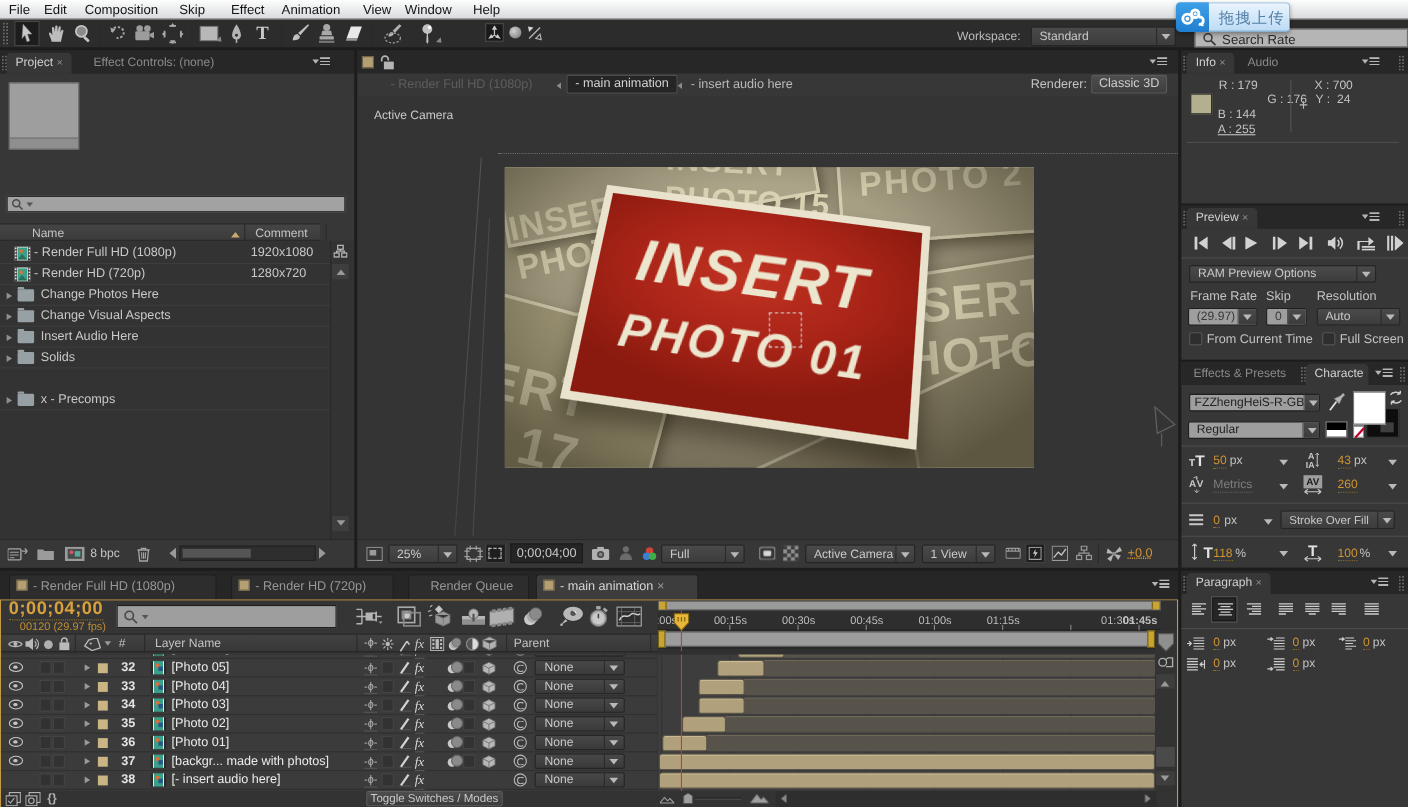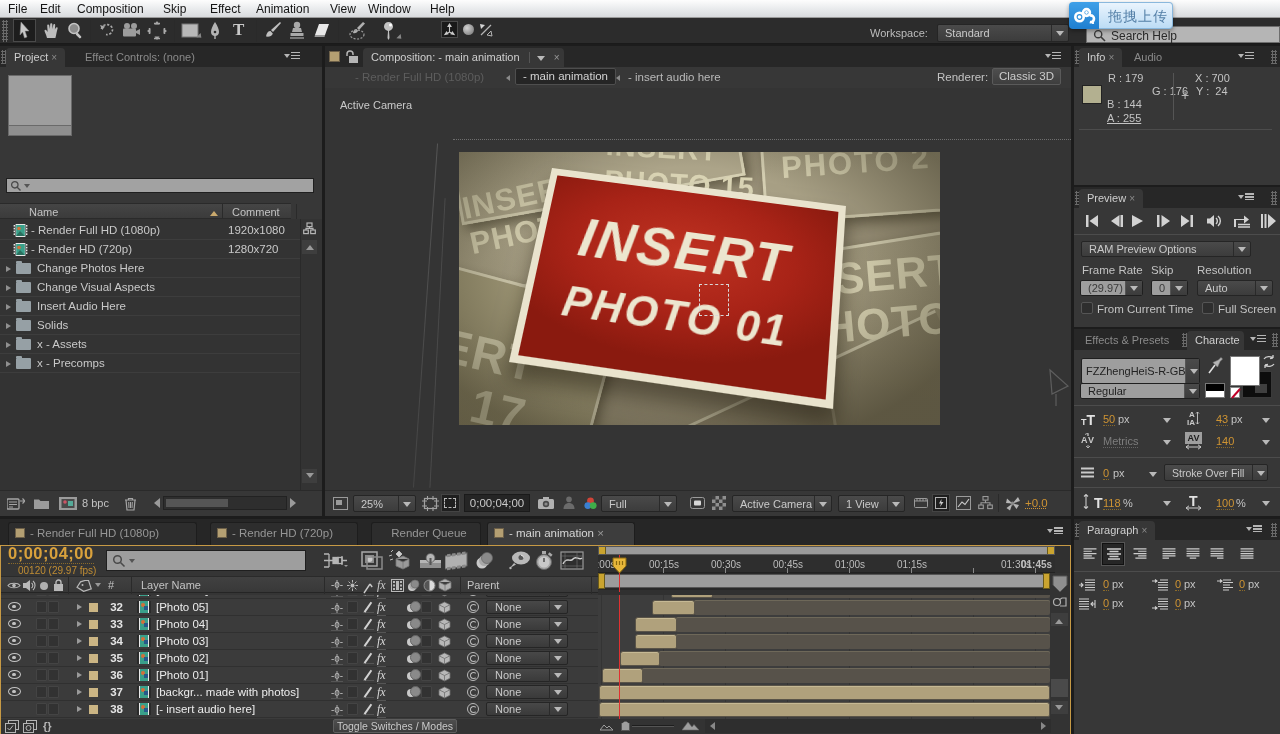--- a/index.html
+++ b/index.html
@@ -202,21 +202,21 @@
       <span class="lbl">Standard</span>
       <span class="arr"></span>
     </div>
 </div>
 
 <div class="abs" style="left:1086px;top:26px;width:194px;height:17px;background:#b5b5b5;border:1px solid #6e6e6e;z-index:5;">
   <svg class="abs" style="left:6px;top:2px;" width="13" height="13" viewBox="0 0 13 13">
       <circle cx="5.2" cy="5.2" r="3.6" fill="none" stroke="#3a3a3a" stroke-width="1.4"></circle>
       <path d="M8 8 L12 12" stroke="#3a3a3a" stroke-width="1.6"></path>
     </svg>
-  <div class="abs" style="left:24px;top:2px;color:#2a2a2a;font-size:12px;">Search Help</div>
+  <div class="abs" style="left:24px;top:2px;color:#2a2a2a;font-size:12px;">Search Rate</div>
 </div>
 
 <div class="panel" id="project" style="left:0;top:46px;width:322px;height:470px;">
   <div class="tabbar">
     <div class="grip" style="left:1px;top:4px;height:14px;"></div>
     <div class="tab" style="left:6px;">Project <span style="color:#8a8a8a;font-size:10px;">×</span></div>
     <div class="tab inactive" style="left:77px;background:transparent;">Effect Controls: (none)</div>
     <div class="pmenu" style="right:22px;top:6px;"></div>
   </div>
 
@@ -297,25 +297,20 @@
     <div class="prow" style="top:78px;">
         <div class="tri"></div>
         <div class="fold"></div>
         <div class="pname" style="left:37px;">Insert Audio Here</div>
       </div>
     <div class="prow" style="top:97px;">
         <div class="tri"></div>
         <div class="fold"></div>
         <div class="pname" style="left:37px;">Solids</div>
       </div>
-    <div class="prow" style="top:116px;">
-        <div class="tri"></div>
-        <div class="fold"></div>
-        <div class="pname" style="left:37px;">x - Assets</div>
-      </div>
     <div class="prow" style="top:135px;">
         <div class="tri"></div>
         <div class="fold"></div>
         <div class="pname" style="left:37px;">x - Precomps</div>
       </div>
 
     <div class="abs" style="left:300px;top:0;width:17px;height:271px;background:#333;border-left:1px solid #2a2a2a;">
       <svg class="abs" style="left:2px;top:3px;" width="13" height="13" viewBox="0 0 13 13">
           <g fill="none" stroke="#b5b5b5" stroke-width="1.2">
             <rect x="4" y="1" width="5" height="3.6"></rect>
@@ -361,25 +356,20 @@
   </div>
 </div>
 
 <div class="panel" id="comp" style="left:325px;top:46px;width:746px;height:470px;">
   <div class="tabbar">
     <div class="abs" style="left:4px;top:5px;width:11px;height:11px;background:#b49f72;border:1px solid #6d6049;"></div>
     <svg class="abs" style="left:20px;top:4px;" width="14" height="14" viewBox="0 0 14 14">
         <path d="M2 6 L2 4 A3 3 0 0 1 8 4 L8 5" fill="none" stroke="#b5b5b5" stroke-width="1.5"></path>
         <rect x="4" y="6" width="9" height="7" fill="#b5b5b5"></rect>
       </svg>
-    <div class="tab" style="left:38px;padding-right:4px;">Composition: - main animation
-      <span style="display:inline-block;width:1px;height:11px;background:#555;vertical-align:-2px;margin:0 4px 0 6px;"></span>
-      <span style="display:inline-block;border:4px solid transparent;border-top:5px solid #b9b9b9;vertical-align:-4px;"></span>
-      <span style="color:#9a9a9a;font-size:10px;margin-left:6px;">×</span>
-    </div>
     <div class="pmenu" style="right:10px;top:6px;"></div>
   </div>
 
   <div class="abs" style="left:0;top:21px;width:746px;height:21px;background:#373737;">
     <div class="abs" style="left:30px;top:4px;color:#5d5d5d;font-size:11.5px;">- Render Full HD (1080p)</div>
     <div class="abs" style="left:178px;top:8px;border:3.5px solid transparent;border-right:4.5px solid #8a8a8a;"></div>
     <div class="abs" style="left:190px;top:1px;height:17px;background:#252525;border:1px solid #4e4e4e;border-radius:2px;color:#d2d2d2;font-size:11.5px;line-height:15px;padding:0 7px;">- main animation</div>
     <div class="abs" style="left:288px;top:8px;border:3.5px solid transparent;border-right:4.5px solid #8a8a8a;"></div>
     <div class="abs" style="left:303px;top:4px;color:#b9b9b9;font-size:11.5px;">- insert audio here</div>
     <div class="abs" style="left:612px;top:4px;color:#c3c3c3;font-size:11.5px;">Renderer:</div>
@@ -585,21 +575,21 @@
 </div>
 
 <div class="panel" id="character" style="left:1074px;top:329px;width:206px;height:187px;">
   <div class="tabbar">
     <div class="tab inactive" style="left:3px;background:transparent;">Effects &amp; Presets</div>
     <div class="grip" style="left:108px;top:4px;height:14px;"></div>
     <div class="tab" style="left:113px;width:57px;overflow:hidden;">Characte</div>
     <div class="pmenu" style="right:14px;top:6px;"></div>
     <div class="grip" style="right:2px;top:4px;height:14px;"></div>
   </div>
-  <div class="dd ddl" style="left:7px;top:29px;width:119px;height:26px;">
+  <div class="dd ddl" style="left:7px;top:29px;width:119px;height:16px;">
       <span class="lbl" style="color:#222;font-size:11px;left:4px;">FZZhengHeiS-R-GB</span>
       <span class="arr" style="width:14px;"></span>
     </div>
   <svg class="abs" style="left:134px;top:28px;" width="15" height="17" viewBox="0 0 15 17">
       <path d="M1 16 L7 8" stroke="#e0e0e0" stroke-width="1.6"></path>
       <path d="M6 6.5 L9.5 10 L12 4.5 L14.5 2 L13 0.5 L10.5 3 L5 5.5 Z" fill="#b5b5b5" stroke="#888" stroke-width="0.6"></path>
     </svg>
 
   <div class="abs" style="left:168px;top:42px;width:30px;height:27px;background:#0d0d0d;border:1px solid #3a3a3a;">
     <div class="abs" style="right:4px;bottom:4px;width:12px;height:9px;background:#3f3f3f;"></div>
@@ -637,21 +627,21 @@
       <text x="1" y="10" fill="#c9c9c9" font-size="9" font-weight="bold" font-family="Liberation Sans">A</text>
       <text x="8" y="10" fill="#c9c9c9" font-size="9" font-weight="bold" font-family="Liberation Sans">V</text>
       <path d="M8 0.5 L8 3 M8 12 L8 14.5 M5 1.5 L8 0 L8 3 M6 13 L8 15 L10 13" stroke="#c9c9c9" stroke-width="0.8" fill="none"></path>
     </svg>
   <div class="abs dim" style="left:29px;top:106px;font-size:11px;border-bottom:1px dotted #666;">Metrics</div>
   <div class="darr" style="left:89px;top:111px;"></div>
   <div class="abs" style="left:111px;top:103px;width:17px;height:12px;background:#9e9e9e;text-align:center;color:#1d1d1d;font-size:9px;font-weight:bold;line-height:12px;">AV</div>
   <svg class="abs" style="left:111px;top:115px;" width="17" height="6" viewBox="0 0 17 6">
       <path d="M1 3 H16 M1 3 L4 0.8 M1 3 L4 5.2 M16 3 L13 0.8 M16 3 L13 5.2" stroke="#c9c9c9" stroke-width="1"></path>
     </svg>
-  <div class="abs ov" style="left:142px;top:106px;">140</div>
+  <div class="abs ov" style="left:142px;top:106px;">260</div>
   <div class="darr" style="left:188px;top:111px;"></div>
   <sep style="left:0;top:128px;width:206px;height:1px;background:#4c4c4c;"></sep>
 
   <svg class="abs" style="left:7px;top:138px;" width="13" height="11" viewBox="0 0 13 11">
       <path d="M0 1.5 H13 M0 5.5 H13 M0 9.5 H13" stroke="#c9c9c9" stroke-width="1.8"></path>
     </svg>
   <div class="abs ov" style="left:29px;top:138px;">0</div>
     <div class="abs txt" style="left:39px;top:138px;">px</div>
   <div class="darr" style="left:75px;top:143px;"></div>
   <div class="dd" style="left:90px;top:135px;width:104px;height:17px;">

